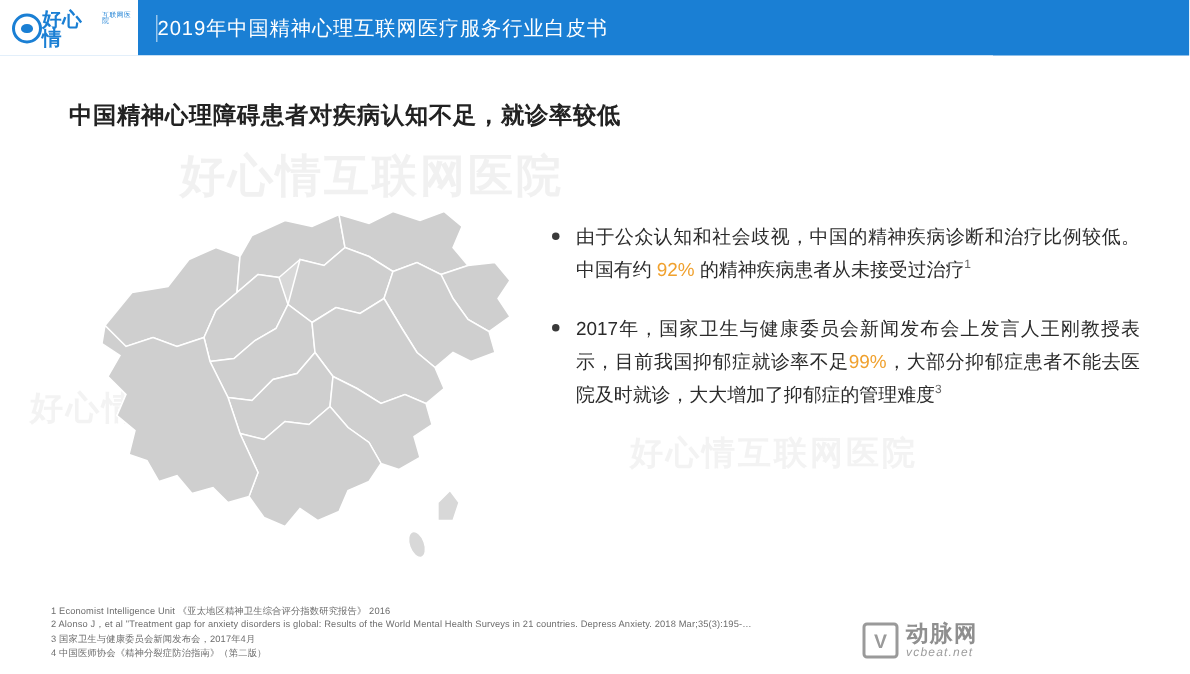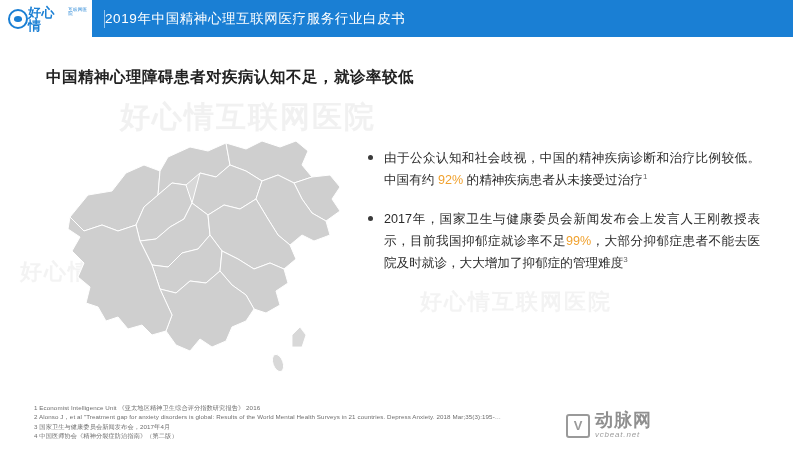--- a/index.html
+++ b/index.html
@@ -201,21 +201,21 @@
     justify-content: center;
     box-sizing: border-box;
   }
   .brand-txt {
     margin-left: 5px;
     display: flex;
     flex-direction: column;
     line-height: 1.1;
   }
   .brand-cn {
-    font-size: 18px;
+    font-size: 15px;
     font-weight: bold;
     color: #8f8f8f;
     letter-spacing: 1px;
   }
   .brand-en {
     font-size: 8px;
     color: #9c9c9c;
     letter-spacing: 0.8px;
     font-style: italic;
   }

